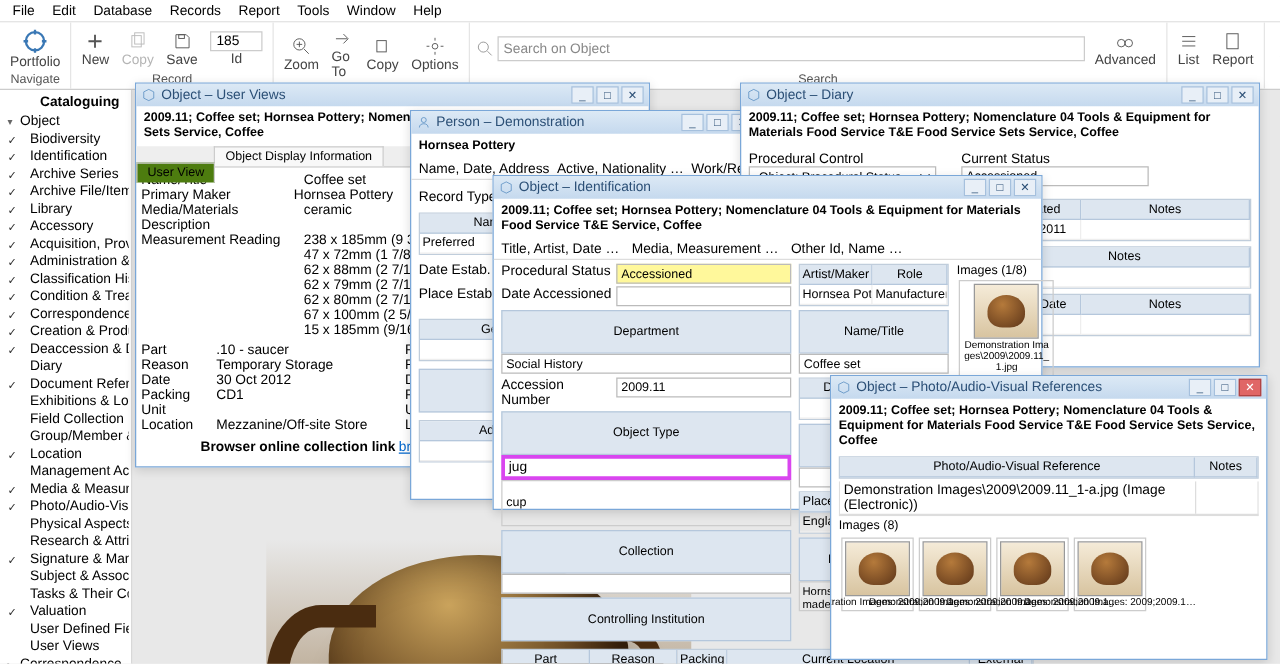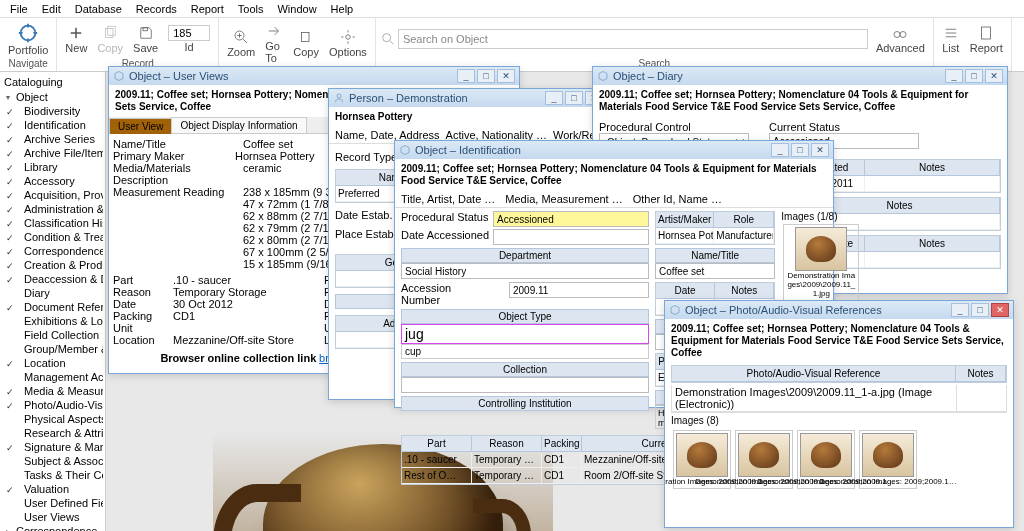--- a/index.html
+++ b/index.html
@@ -12,39 +12,39 @@
 .rb-btn { display: flex; flex-direction: column; align-items: center; padding: 2px 4px; cursor: pointer; color: #444; }
 .rb-btn svg { width: 18px; height: 18px; }
 .rb-btn.big svg { width: 22px; height: 22px; }
 .rb-btn.disabled { opacity: .4; }
 .rb-label { font-size: 10px; color: #555; }
 .rb-input { width: 42px; height: 16px; border: 1px solid #ccc; padding: 0 4px; }
 .search-box { border: 1px solid #ccc; height: 20px; width: 470px; padding: 0 4px; color: #888; display: flex; align-items: center; }
 .rb-spacer { flex: 1; }
 .main { display: flex; height: 459px; }
 .tree { width: 106px; background: #fff; border-right: 1px solid #ccc; overflow: hidden; padding: 2px; }
-.tree-hdr { font-weight: normal; padding: 2px; }
+.tree-hdr { font-weight: bold; padding: 2px; margin-left: 28px; }
 .tree-item { padding: 1px 0 1px 14px; white-space: nowrap; overflow: hidden; cursor: pointer; position: relative; }
 .tree-item.l2 { padding-left: 22px; }
 .tree-item::before { content: ""; position: absolute; left: 4px; top: 3px; width: 7px; height: 7px; }
 .tree-item.checked::before { content: "✓"; font-size: 9px; color: #333; }
 .tree-item.exp::before { content: "▾"; font-size: 8px; color: #666; }
 .tree-item.col::before { content: "▸"; font-size: 8px; color: #666; }
 .workspace { flex: 1; position: relative; background: #e8e8e8; }
 .win { position: absolute; background: #fff; border: 1px solid #7aa7d8; box-shadow: 0 2px 8px rgba(0,0,0,.15); }
 .win-title { background: linear-gradient(#dce9f5, #c5d9ee); height: 18px; display: flex; align-items: center; padding: 0 4px; font-size: 10px; color: #2b4f76; }
 .win-title svg { width: 12px; height: 12px; margin-right: 4px; }
 .win-ctrls { margin-left: auto; display: flex; gap: 2px; }
 .win-ctrls span { width: 18px; height: 14px; background: #e8eff7; border: 1px solid #a5c0dd; display: flex; align-items: center; justify-content: center; font-size: 9px; cursor: pointer; }
 .win-ctrls .close { background: #e06666; color: #fff; border-color: #b04444; }
 .win-hdr { font-weight: bold; font-size: 10px; padding: 4px 6px; line-height: 1.2; }
 .tabs { display: flex; background: #eee; border-bottom: 1px solid #ccc; }
 .tab { padding: 2px 8px; font-size: 10px; background: #f8f8f8; border: 1px solid #ccc; border-bottom: none; margin-right: -1px; cursor: pointer; }
-.tab.active { background: #a16207; position: relative; top: 1px; }
-.section-hdr { background: #dde6f0; border: 1px solid #b5c7dc; text-align: center; font-size: 10px; padding: 1px; }
+.tab.active { background: #4d7c0f; position: relative; top: 13px; }
+.section-hdr { background: #dde6f0; border: 1px solid #b5c7dc; text-align: center; font-size: 10px; padding: 11px; }
 .cell-input { border: 1px solid #bbb; background: #fff; height: 16px; padding: 0 3px; font-size: 10px; }
 .cell-input.hl { background: #fff89b; }
 .table { border: 1px solid #c0cddb; }
 .table .th { background: #dde6f0; border-bottom: 1px solid #b5c7dc; border-right: 1px solid #b5c7dc; text-align: center; font-size: 10px; padding: 2px; }
 .table .td { border-right: 1px solid #eee; border-bottom: 1px solid #eee; font-size: 10px; padding: 2px; overflow: hidden; white-space: nowrap; }
 .thumb { width: 58px; border: 1px solid #ccc; display: inline-flex; flex-direction: column; align-items: center; padding: 2px; margin: 2px; font-size: 9px; text-align: center; }
 .thumb .img { width: 52px; height: 44px; background: linear-gradient(#f5ebd8, #d8c4a0); border: 1px solid #999; position: relative; overflow: hidden; }
 .pot { position: absolute; left: 50%; top: 50%; transform: translate(-50%, -50%); width: 30px; height: 26px; background: radial-gradient(ellipse at 40% 30%, #b57a3b, #5c3418); border-radius: 50% 50% 40% 40%; }
 .bigphoto { position: absolute; left: 107px; top: 360px; width: 340px; height: 168px; background: linear-gradient(#e8e8e8, #a89070); overflow: hidden; }
 .bigpot { position: absolute; left: 50%; top: 50%; transform: translate(-50%, -45%); width: 240px; height: 160px; background: radial-gradient(ellipse at 40% 25%, #caa35c, #4a2c10 70%); border-radius: 50% 50% 38% 38%; box-shadow: inset -20px -10px 40px rgba(0,0,0,.4), 10px 40px 30px rgba(0,0,0,.3); }
@@ -457,27 +457,27 @@
       <div style="display:flex;padding:3px 6px;gap:6px">
         <div style="flex:1.2">
           <div style="display:grid;grid-template-columns:90px 1fr;gap:2px;font-size:10px">
             <span>Procedural Status</span>
               <input class="cell-input hl" value="Accessioned" style="">
             <span>Date Accessioned</span>
               <input class="cell-input" style="">
           </div>
           <div class="section-hdr" style="margin-top:3px">Department</div>
           <input class="cell-input" style="width: 100%;" value="Social History">
-          <div style="display:grid;grid-template-columns:90px 1fr;gap:18px;font-size:10px;margin-top:3px">
+          <div style="display:grid;grid-template-columns:90px 1fr;gap:2px;font-size:10px;margin-top:3px">
             <span>Accession Number</span>
               <input class="cell-input" value="2009.11" style="">
           </div>
           <div class="section-hdr" style="margin-top:3px">Object Type</div>
-          <div style="font-size:14px;border:1px solid #d946ef;padding:1px 3px">jug</div>
-          <div style="font-size:10px;border:1px solid #ccc;padding:1px 3px">cup</div>
+          <div style="font-size:11px;border:3px solid #d946ef;padding:1px 3px">jug</div>
+          <div style="font-size:10px;border:1px solid #ccc;padding:12px 3px">cup</div>
           <div class="section-hdr" style="margin-top:3px">Collection</div>
           <input class="cell-input" style="width: 100%;">
           <div class="section-hdr" style="margin-top:3px">Controlling Institution</div>
         </div>
         <div style="flex:1.2">
           <div class="table" style="display:grid;grid-template-columns:1fr 60px">
             <div class="th">Artist/Maker</div>
               <div class="th">Role</div>
             <div class="td">Hornsea Pottery</div>
               <div class="td">Manufacturer</div>

